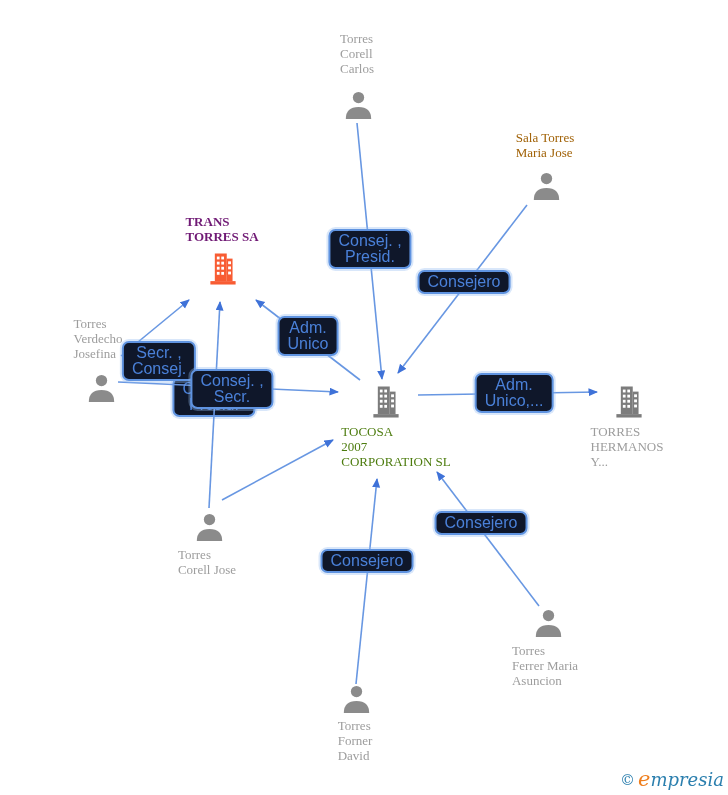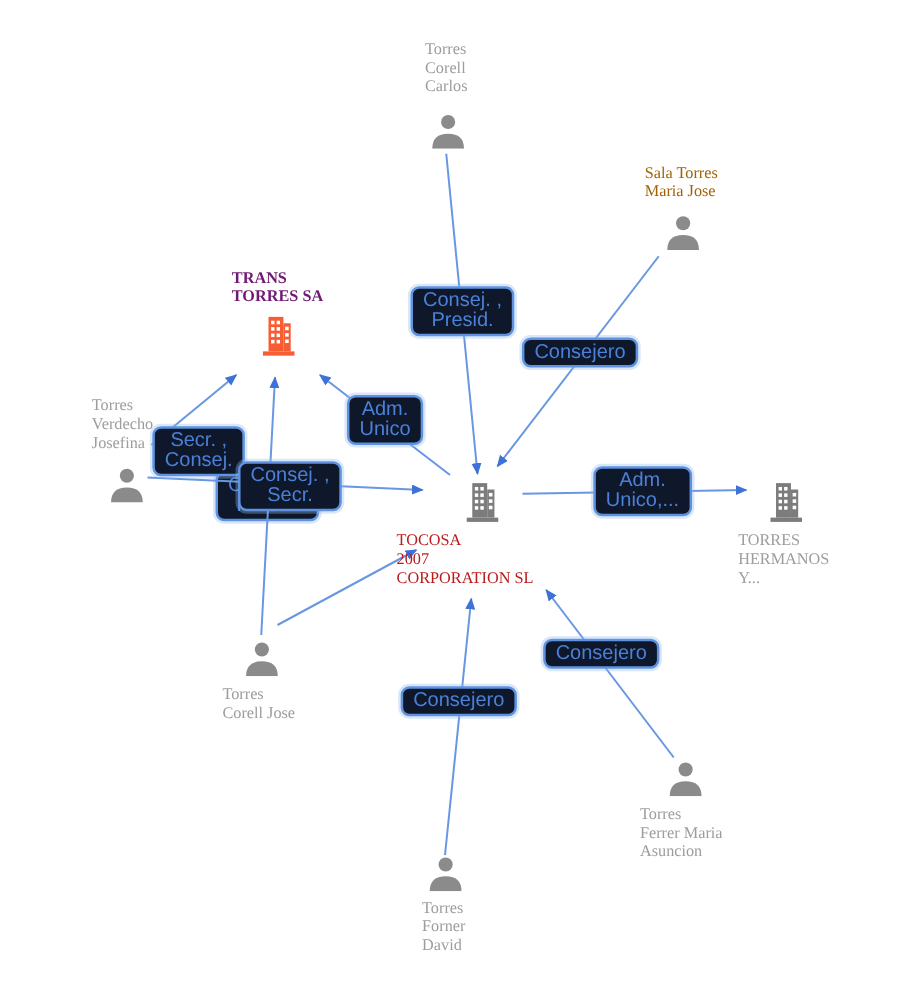--- a/index.html
+++ b/index.html
@@ -180,21 +180,21 @@
               <rect x="13" y="21.5" width="4" height="4.2"></rect>
               <rect x="19.5" y="21.5" width="4" height="4.2"></rect>
               <rect x="13" y="29" width="4" height="4.2"></rect>
               <rect x="19.5" y="29" width="4" height="4.2"></rect>
               <rect x="29.5" y="13.5" width="4.2" height="4.2"></rect>
               <rect x="29.5" y="21" width="4.2" height="4.2"></rect>
               <rect x="29.5" y="28.5" width="4.2" height="4.2"></rect>
             </g>
           </svg>
         </span>
-        <div class="node-label" style="left: 372px; top: 424px; color: #b91c1c;">TOCOSA
+        <div class="node-label" style="left: 396px; top: 424px; color: #4d7c0f;">TOCOSA
 2007
 CORPORATION SL</div>
       </div>
       <div style="pointer-events: auto;">
         <span class="node-icon" style="left: 614px; top: 384.5px; width: 30px; height: 33px;">
           <svg viewBox="0 0 44 48">
             <g fill="#7c7c7c">
               <rect x="3.5" y="42.5" width="37" height="5"></rect>
               <rect x="10" y="2" width="17.5" height="40.5"></rect>
               <rect x="27.5" y="9.5" width="8.5" height="33"></rect>
@@ -250,13 +250,16 @@
               <circle cx="20" cy="10.5" r="7.8"></circle>
               <path d="M2.5 40 Q2.5 23.5 20 23.5 Q37.5 23.5 37.5 40 Z"></path>
             </g>
           </svg>
         </span>
         <div class="node-label" style="left: 545px; top: 643px; color: rgb(157, 157, 157);">Torres
 Ferrer Maria
 Asuncion</div>
       </div>
     </div>
+  <div id="watermark">
+    <span class="copy">©</span><span class="brand-first">e</span><span class="brand-rest">mpresia</span>
+  </div>
 </div>
 
 </body></html>

